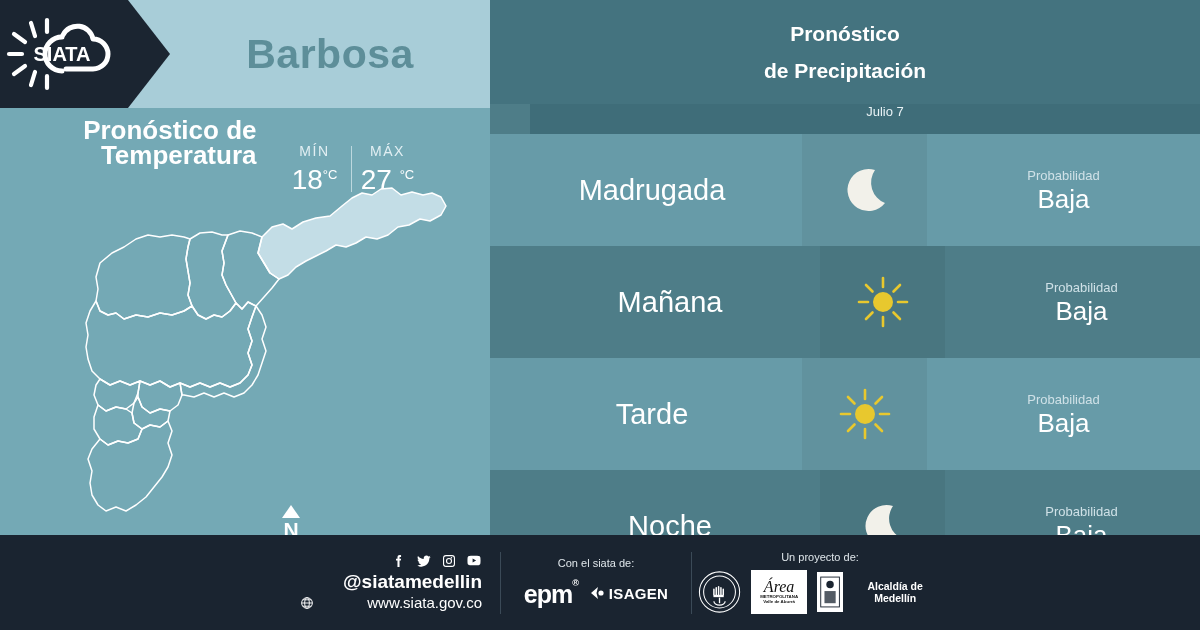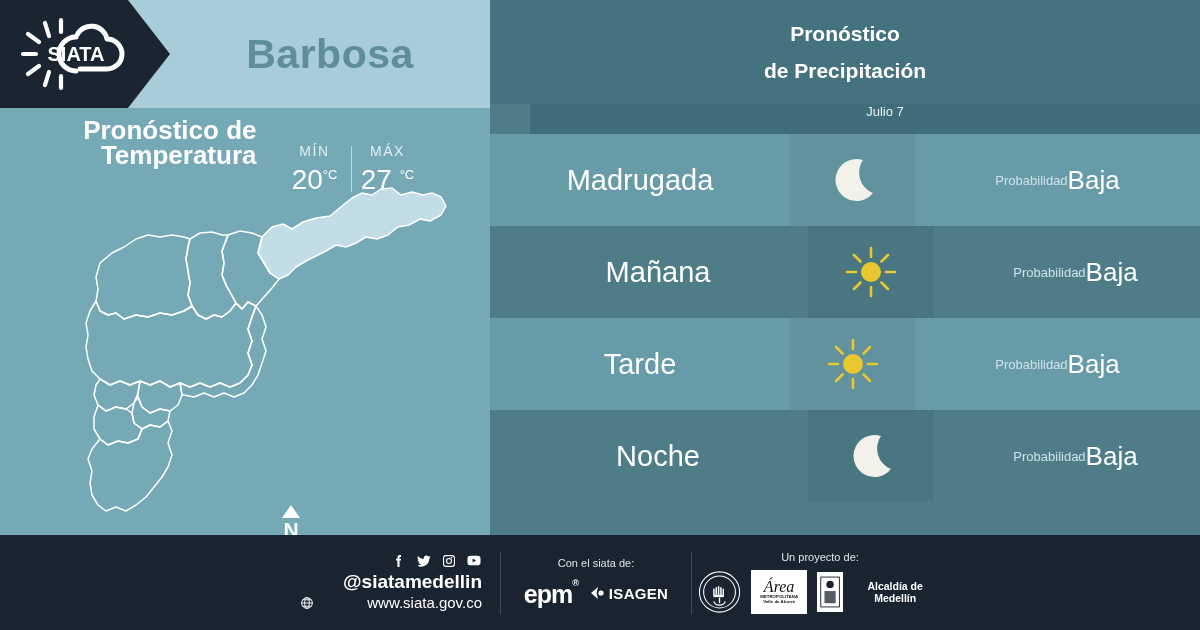--- a/index.html
+++ b/index.html
@@ -11,21 +11,21 @@
     position:relative;
   }
   .canvas { position:relative; width:1200px; height:630px; overflow:hidden; }
 
   
   .left-panel { position:absolute; left:0; top:0; width:490px; height:535px; background:#74a9b5; }
   .left-header { position:absolute; left:0; top:0; width:490px; height:108px; background:#a8cdd8; }
   .logo-badge {
     position:absolute; left:0; top:0; width:170px; height:108px; background:#1b2531;
     clip-path: polygon(0 0, 128px 0, 170px 54px, 128px 108px, 0 108px);
-    display:flex; align-items:center; justify-content:flex-start; padding-left:14px;
+    display:flex; align-items:center; justify-content:flex-start; 
   }
   .logo-svg { width:112px; height:78px; }
   .city-name {
     position:absolute; left:170px; top:0; width:320px; height:108px;
     display:flex; align-items:center; justify-content:center;
     font-size:41px; font-weight:bold; color:#5d8e99; letter-spacing:.5px;
   }
 
   .temp-block { position:absolute; left:0; top:112px; width:490px; height:62px; display:flex; align-items:flex-start; justify-content:center; }
   .temp-title {
@@ -46,29 +46,29 @@
   .north .n { color:#fff; font-size:21px; font-weight:bold; line-height:21px; }
 
   
   .right-panel { position:absolute; left:490px; top:0; width:710px; height:535px; background:#4e7d88; }
   .right-header { position:absolute; left:0; top:0; width:710px; height:104px; background:#44737f; display:flex; align-items:center; justify-content:center; }
   .right-header h1 { color:#fff; font-size:21px; font-weight:bold; line-height:37px; text-align:center; }
   .date-bar { position:absolute; left:0; top:104px; width:710px; height:30px; background:#3f6d79; display:flex; align-items:flex-start; justify-content:center;margin-left:40px; }
   .date-bar span { color:#e8f2f5; font-size:13px; }
 
   .rows { position:absolute; left:0; top:134px; width:710px; height:401px; }
-  .frow { position:relative; width:710px; height:92px; display:flex; }
+  .frow { position:relative; width:710px; height:112px; display:flex;padding-left:12px; }
   .frow.light { background:#679ba8; }
   .frow.dark  { background:#4e7d88;margin-left:18px; }
   .c-period { width:300px; display:flex; align-items:center; justify-content:center; }
   .c-period span { color:#ffffff; font-size:29px; font-weight:400; }
   .c-icon { width:125px; display:flex; align-items:center; justify-content:center; }
   .frow.light .c-icon { background:rgba(0,0,0,0.055); }
   .frow.dark  .c-icon { background:rgba(0,0,0,0.055); }
-  .c-prob { flex:1; display:flex; flex-direction:row; align-items:center; justify-content:center; }
+  .c-prob { flex:1; display:flex; flex-direction:column; align-items:center; justify-content:center; }
   .c-prob .p-lbl { color:#cfe1e7; font-size:13px; line-height:17px; }
   .c-prob .p-val { color:#ffffff; font-size:26px; line-height:30px; }
 
   .ico { width:56px; height:56px; }
 
   
   .footer { position:absolute; left:0; top:535px; width:1200px; height:95px; background:#1a2430; }
   .foot-inner { position:absolute; left:300px; top:0; width:660px; height:95px; display:flex; align-items:center; }
   .social-block { width:200px; text-align:right; padding-right:18px; }
   .social-icons { display:flex; gap:9px; justify-content:flex-end; align-items:center; margin-bottom:2px; }
@@ -122,21 +122,21 @@
     </div>
 
     <div class="temp-block">
       <div class="temp-title">
         <span>Pronóstico de</span><br>
         <span>Temperatura</span>
       </div>
       <div class="temp-vals">
         <div class="temp-col">
           <span class="lbl">MÍN</span>
-          <span class="val"><span>20</span><sup>°C</sup></span>
+          <span class="val"><span>18</span><sup>°C</sup></span>
         </div>
         <div class="temp-sep"></div>
         <div class="temp-col">
           <span class="lbl">MÁX</span>
           <span class="val"><span>27</span> <sup>°C</sup></span>
         </div>
       </div>
     </div>
 
     <div class="map-wrap">

